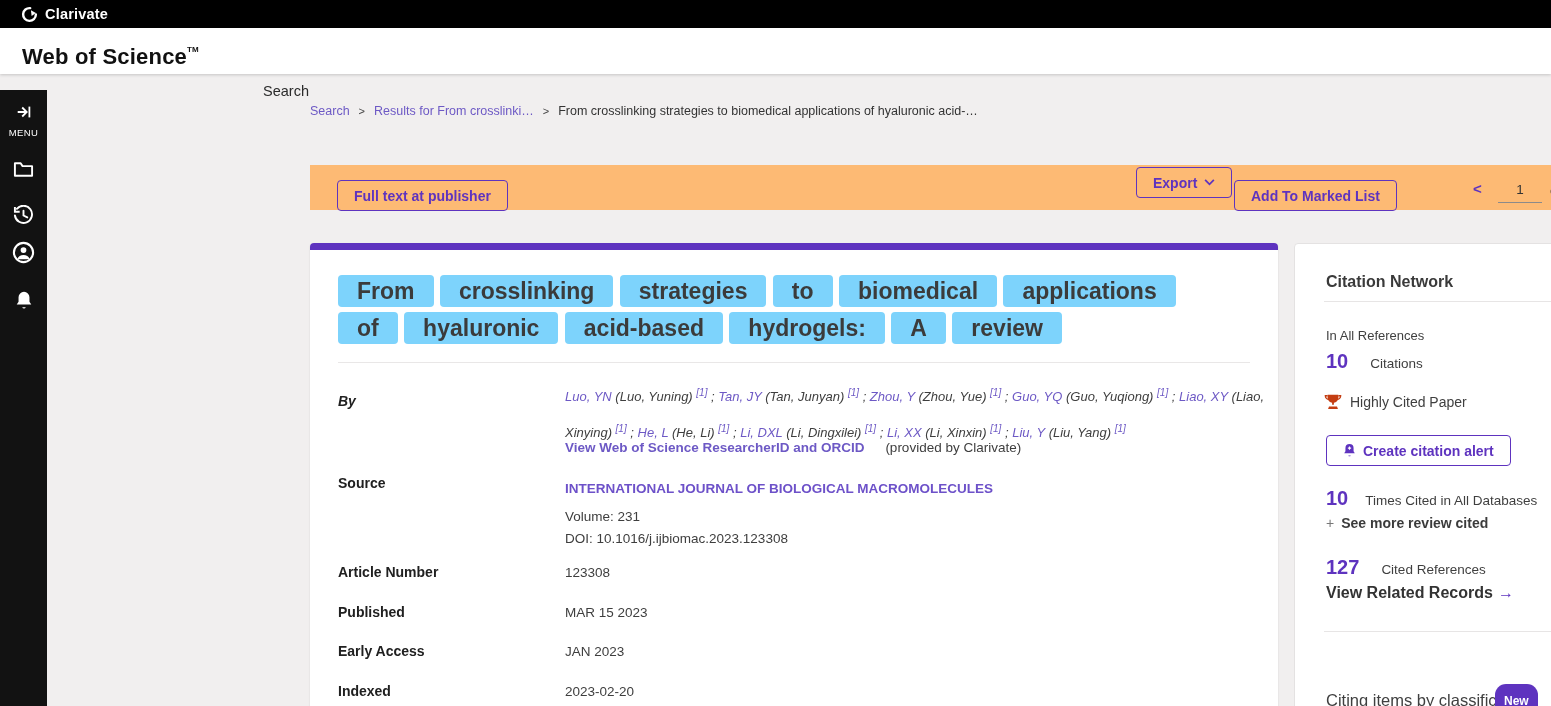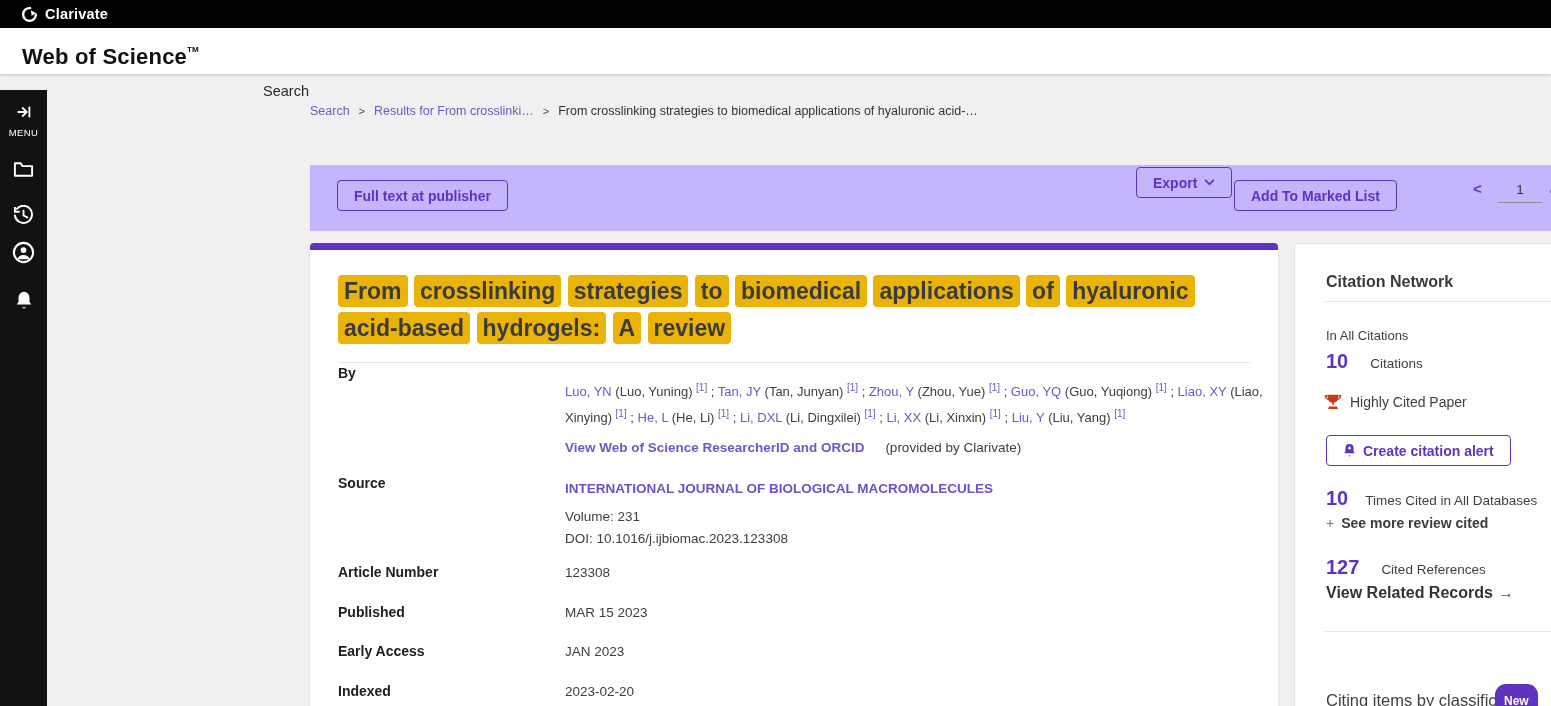--- a/index.html
+++ b/index.html
@@ -23,44 +23,44 @@
   .side-icon { position:absolute; left:0; width:47px; display:flex; justify-content:center; color:#fff; cursor:pointer; }
   #menu-label { position:absolute; left:0; top:37px; width:47px; text-align:center; color:#fff;
     font-size:9.5px; letter-spacing:.4px; }
 
   
   #breadcrumb { position:absolute; left:310px; top:104px; font-size:12.5px; color:#333; white-space:nowrap; }
   #breadcrumb .crumb-link { color:#6d59c5; text-decoration:none; cursor:pointer; }
   #breadcrumb .sep { color:#444; margin:0 9px; font-size:11px; }
 
   
-  #toolbar { position:absolute; left:310px; top:165px; width:1241px; height:66px; background:#c4b5fd; }
+  #toolbar { position:absolute; left:310px; top:165px; width:1241px; height:45px; background:#fdba74; }
   .btn-outline { position:absolute; height:31px; display:inline-flex; align-items:center; gap:7px;
     border:1px solid #5e33bf; border-radius:4px; background:transparent; color:#5e33bf;
     font-weight:700; font-size:14px; padding:0 16px; cursor:pointer; font-family:inherit; white-space:nowrap; }
   #page-chevron { position:absolute; left:1163px; top:15px; color:#5e33bf; font-size:15px; font-weight:700; cursor:pointer; }
   #page-input { position:absolute; left:1188px; top:12px; width:44px; height:26px; background:transparent;
     border:none; border-bottom:1px solid #8c8a8a; text-align:center; font-size:13.5px; color:#333; font-family:inherit; }
   #page-of { position:absolute; left:1240px; top:18px; font-size:13.5px; color:#333; }
 
   
   #card { position:absolute; left:310px; top:243px; width:968px; height:470px; background:#fff;
     border-radius:4px; box-shadow:0 1px 2px rgba(0,0,0,.12); }
   #card-topbar { position:absolute; left:0; top:0; width:100%; height:7px; background:#5e33bf;
     border-radius:4px 4px 0 0; }
   #title { position:absolute; left:28px; top:30px; width:900px; font-size:23px; font-weight:700;
     color:#3b3b3b; line-height:37px; }
-  #title .hl { background:#eab308; padding:3px 6px; border-radius:4px;margin-top:35px; }
+  #title .hl { background:#7dd3fc; padding:3px 19px; border-radius:4px;margin-top:35px; }
   #title-divider { position:absolute; left:28px; top:119px; width:912px; height:1px; background:#e9e7e7; }
 
   .field-label { font-size:14px; font-weight:700; color:#202020; }
   .val { font-size:13.5px; color:#3e3e3e; }
 
-  #by-label { position:absolute; left:28px; top:122px; }
-  #authors { position:absolute; left:255px; top:134px; width:700px; font-size:13px; color:#3e3e3e; line-height:22px; }
+  #by-label { position:absolute; left:28px; top:150px;font-style:italic; }
+  #authors { position:absolute; left:255px; top:134px; width:700px; font-size:13px; color:#3e3e3e; line-height:32px;font-style:italic; }
   .author-link { color:#6d59c5; cursor:pointer; }
   .author-sup { color:#6d59c5; font-size:10px; vertical-align:super; cursor:pointer; }
   #researcher-row { position:absolute; left:255px; top:197px; font-size:13.5px; }
   #researcher-link { color:#6d59c5; font-weight:700; cursor:pointer; }
   #provided-by { color:#3e3e3e; margin-left:17px; }
 
   #source-label { position:absolute; left:28px; top:232px; }
   #journal-link { position:absolute; left:255px; top:238px; font-size:13.5px; font-weight:700; color:#6d51c9; cursor:pointer; }
   #volume { position:absolute; left:255px; top:266px; }
   #doi { position:absolute; left:255px; top:288px; }
@@ -188,21 +188,21 @@
       <div class="field-row"><span class="field-label">Article Number</span><span class="val">123308</span></div>
       <div class="field-row"><span class="field-label">Published</span><span class="val">MAR 15 2023</span></div>
       <div class="field-row"><span class="field-label">Early Access</span><span class="val">JAN 2023</span></div>
       <div class="field-row"><span class="field-label">Indexed</span><span class="val">2023-02-20</span></div>
     </div>
 </div>
 
 <div id="cite-panel">
   <div id="cite-title">Citation Network</div>
   <div class="panel-divider" style="top:57px;"></div>
-  <div id="in-all-db">In All Citations</div>
+  <div id="in-all-db">In All References</div>
 
   <div id="metric-citations">
     <span class="metric-num">10</span>
     <span class="metric-label">Citations</span>
   </div>
 
   <div id="highly-cited">
     <svg width="18" height="17" viewBox="0 0 20 19">
         <path d="M4 2h12v3a6 6 0 0 1-12 0z" fill="#c43d12"></path>
         <path d="M4 3H1.5a4 4 0 0 0 4 4M16 3h2.5a4 4 0 0 1-4 4" fill="none" stroke="#c43d12" stroke-width="1.6"></path>

